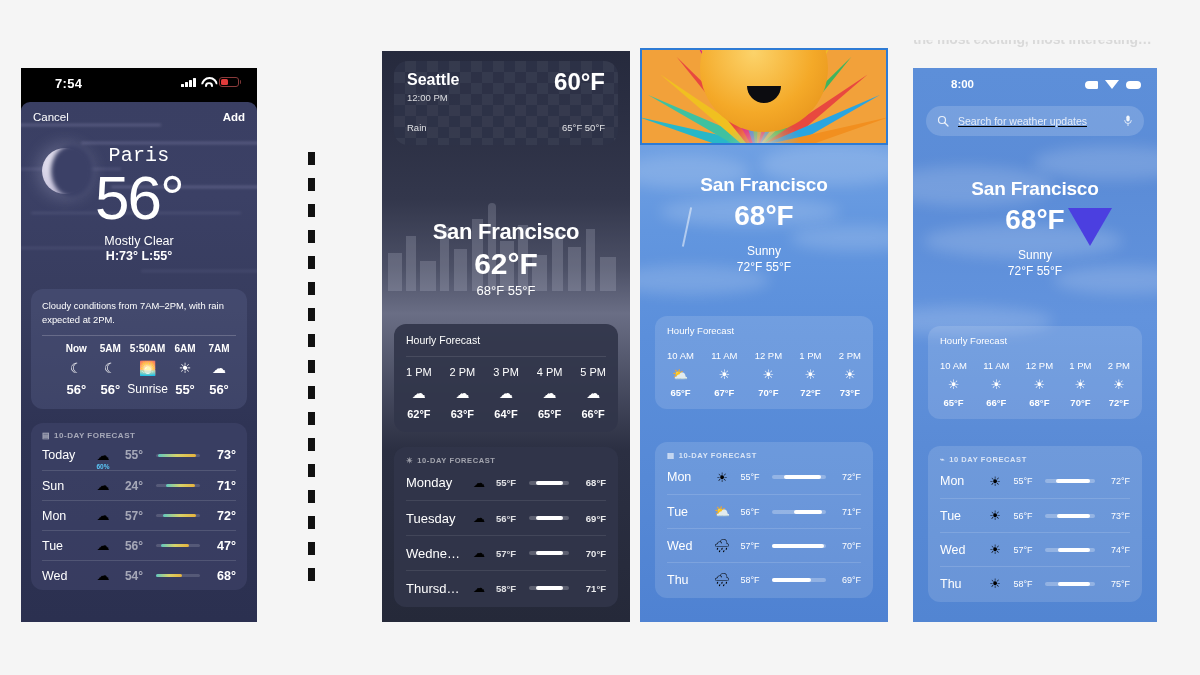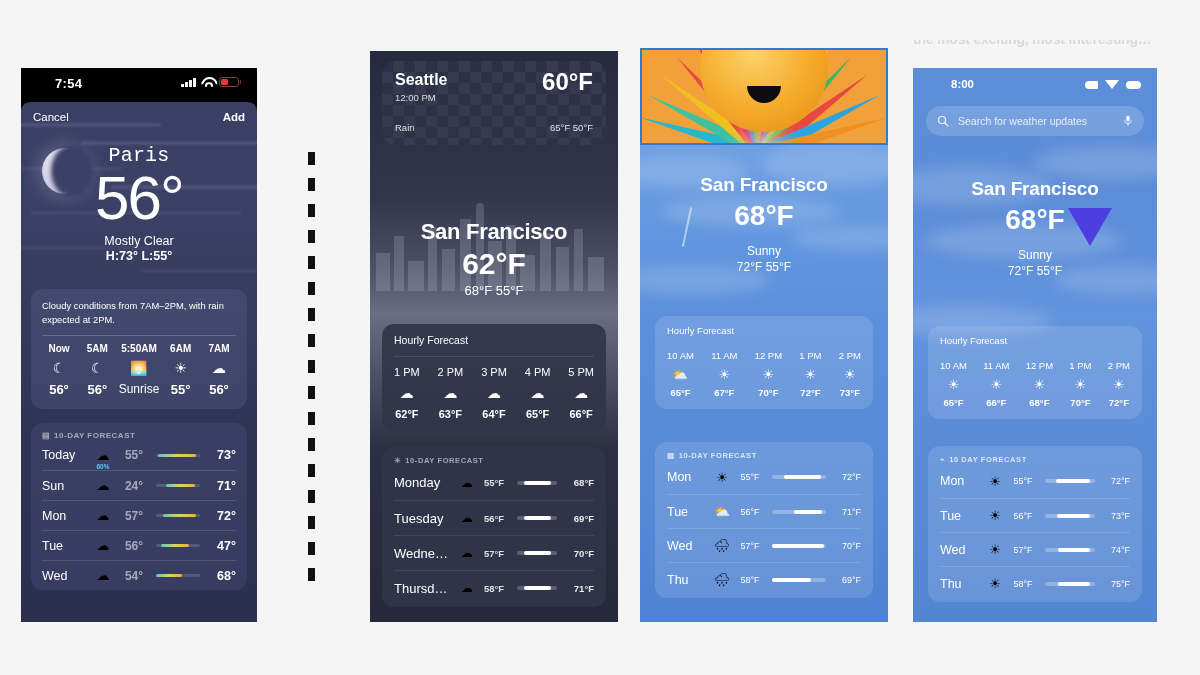--- a/index.html
+++ b/index.html
@@ -46,21 +46,21 @@
   .p1-nav .add { font-weight: bold; }
   .p1-hero { position: relative; text-align:center; color:#fff; padding-top: 12px; }
   .p1-city { font-size: 20px; font-weight: 400; letter-spacing: .2px; font-family: Liberation Mono, monospace; }
   .p1-temp { font-size: 62px; font-weight: 200; line-height: .95; letter-spacing:-2px; margin-top: 2px; }
   .p1-cond { font-size: 12.5px; margin-top: 6px; }
   .p1-hl { font-size: 12.5px; font-weight: bold; margin-top: 1px; }
 
   .p1-card { position: relative; margin: 26px 10px 0; background: rgba(86,92,132,.40); border-radius: 12px; padding: 10px 11px 12px; }
   .p1-summary { color:#fff; font-size: 9.4px; line-height: 1.45; }
   .p1-hr { height:1px; background: rgba(255,255,255,.20); margin: 9px 0 7px; }
-  .p1-hours { display:flex; justify-content: space-between; }
+  .p1-hours { display:flex; justify-content: flex-end; }
   .p1-hour { display:flex; flex-direction:column; align-items:center; gap:5px; color:#fff; min-width:34px;}
   .p1-hour .hr { font-size: 10px; font-weight: bold; }
   .p1-hour .ic { height: 18px; display:flex; align-items:center; font-size: 14px; }
   .p1-hour .tp { font-size: 13px; font-weight: bold; }
   .p1-hour .tp.word { font-size: 12px; font-weight: 400; }
 
   .p1-ten { position: relative; margin: 14px 10px 0; background: rgba(70,76,116,.45); border-radius: 12px; padding: 8px 11px 0; }
   .p1-tenhdr { color: rgba(255,255,255,.55); font-size: 8px; font-weight:bold; letter-spacing:.5px; display:flex; gap:4px; align-items:center;}
   .p1-row { display:flex; align-items:center; height: 30px; border-top: 1px solid rgba(255,255,255,.13); }
   .p1-row:first-of-type{border-top:none;}
@@ -70,21 +70,21 @@
   .p1-row .lo { color: rgba(255,255,255,.55); font-size: 12px; font-weight:bold; width: 32px; text-align:center;}
   .p1-row .bar { flex:1; height:3px; border-radius:2px; margin: 0 6px; background: rgba(255,255,255,.15); position:relative;}
   .p1-row .bar .fill { position:absolute; top:0; bottom:0; border-radius:2px; background: linear-gradient(90deg,#5ec8c0,#d7d36a,#e6b23c); }
   .p1-row .hi { color:#fff; font-size: 12.5px; font-weight:bold; width: 30px; text-align:right; }
 
   
   #divider { position: absolute; left: 308px; top: 152px; width: 7px; height: 462px; }
   #divider .dash { width: 7px; height: 13px; background: #111; margin-bottom: 13px; }
 
   
-  #phone2 { left: 370px; top: 51px; width: 248px; height: 571px;
+  #phone2 { left: 382px; top: 51px; width: 248px; height: 571px;
     background: linear-gradient(180deg,#262a3d 0%,#2a2e42 10%,#33374c 26%,#4c5066 38%,#6a6e85 46%,#4a4e63 58%,#2b2f42 70%,#252939 100%); }
   .p2-wcard { position:absolute; left:12px; top:10px; right:12px; height: 84px; border-radius: 14px; overflow:hidden;
     background-color: rgba(46,50,72,.85);
     background-image: linear-gradient(45deg, rgba(255,255,255,.045) 25%, transparent 25%, transparent 75%, rgba(255,255,255,.045) 75%),
                       linear-gradient(45deg, rgba(255,255,255,.045) 25%, transparent 25%, transparent 75%, rgba(255,255,255,.045) 75%);
     background-size: 22px 22px; background-position: 0 0, 11px 11px; }
   .p2-wcard .ct { position:absolute; left:13px; top:10px; color:#fff; font-size:16px; font-weight:bold; }
   .p2-wcard .tm { position:absolute; left:13px; top:31px; color:rgba(255,255,255,.82); font-size:9.5px; }
   .p2-wcard .big { position:absolute; right:13px; top:7px; color:#fff; font-size:24px; font-weight:bold; }
   .p2-wcard .cond { position:absolute; left:13px; bottom:12px; color:rgba(255,255,255,.85); font-size:9.5px; }
@@ -159,21 +159,21 @@
   #phone4 { left: 913px; top: 68px; width: 244px; height: 554px;
     background: linear-gradient(180deg,#5d8fd9 0%,#5b8cd7 20%,#6293dd 45%,#5a8bd6 68%,#5285d2 100%); }
   .p4-status { height: 34px; position:relative; }
   .p4-time { position:absolute; left: 38px; top: 10px; color:#fff; font-size: 11.5px; font-weight: bold;}
   .p4-sicons { position:absolute; right: 16px; top: 12px; display:flex; align-items:center; gap: 7px;}
   .p4-sig { width: 13px; height: 8px; background:#fff; border-radius: 6px 2px 2px 6px; transform: rotate(0deg); position:relative;}
   .p4-sig::after{content:"";position:absolute;right:0;top:0;width:6px;height:8px;background:#fff;border-radius:0 3px 3px 0;}
   .p4-wifi { width: 0; height: 0; border-left: 7px solid transparent; border-right: 7px solid transparent; border-top: 9px solid #fff;}
   .p4-batt { width: 15px; height: 8px; background:#fff; border-radius: 4px;}
   .p4-search { margin: 4px 13px 0; height: 30px; background: rgba(255,255,255,.16); border-radius: 16px;
-    display:flex; align-items:center; padding: 0 11px; gap: 9px; }
+    display:flex; align-items:center; padding: 0 11px; gap: 9px; text-decoration: underline; }
   .p4-search .ph { flex:1; color: rgba(255,255,255,.82); font-size: 10.5px;}
   .p4-cursor { position:absolute; left: 155px; top: 140px; width: 0; height: 0;
     border-left: 22px solid transparent; border-right: 22px solid transparent; border-top: 38px solid #4b3fe0; }
   .p4-sky { position:absolute; left:0; right:0; top: 68px; bottom: 0; overflow:hidden; }
   .p4-hero { position:absolute; left:0; right:0; top: 110px; text-align:center; color:#fff;}
   .p4-city { font-size: 19px; font-weight: bold; letter-spacing:-.2px;}
   .p4-temp { font-size: 28px; font-weight: bold; margin-top: 4px;}
   .p4-cond { font-size: 12px; margin-top: 12px;}
   .p4-hl { font-size: 12px; margin-top: 2px;}
   .p4-card { position:absolute; left:15px; right:15px; background: rgba(255,255,255,.13); border-radius: 12px; }

